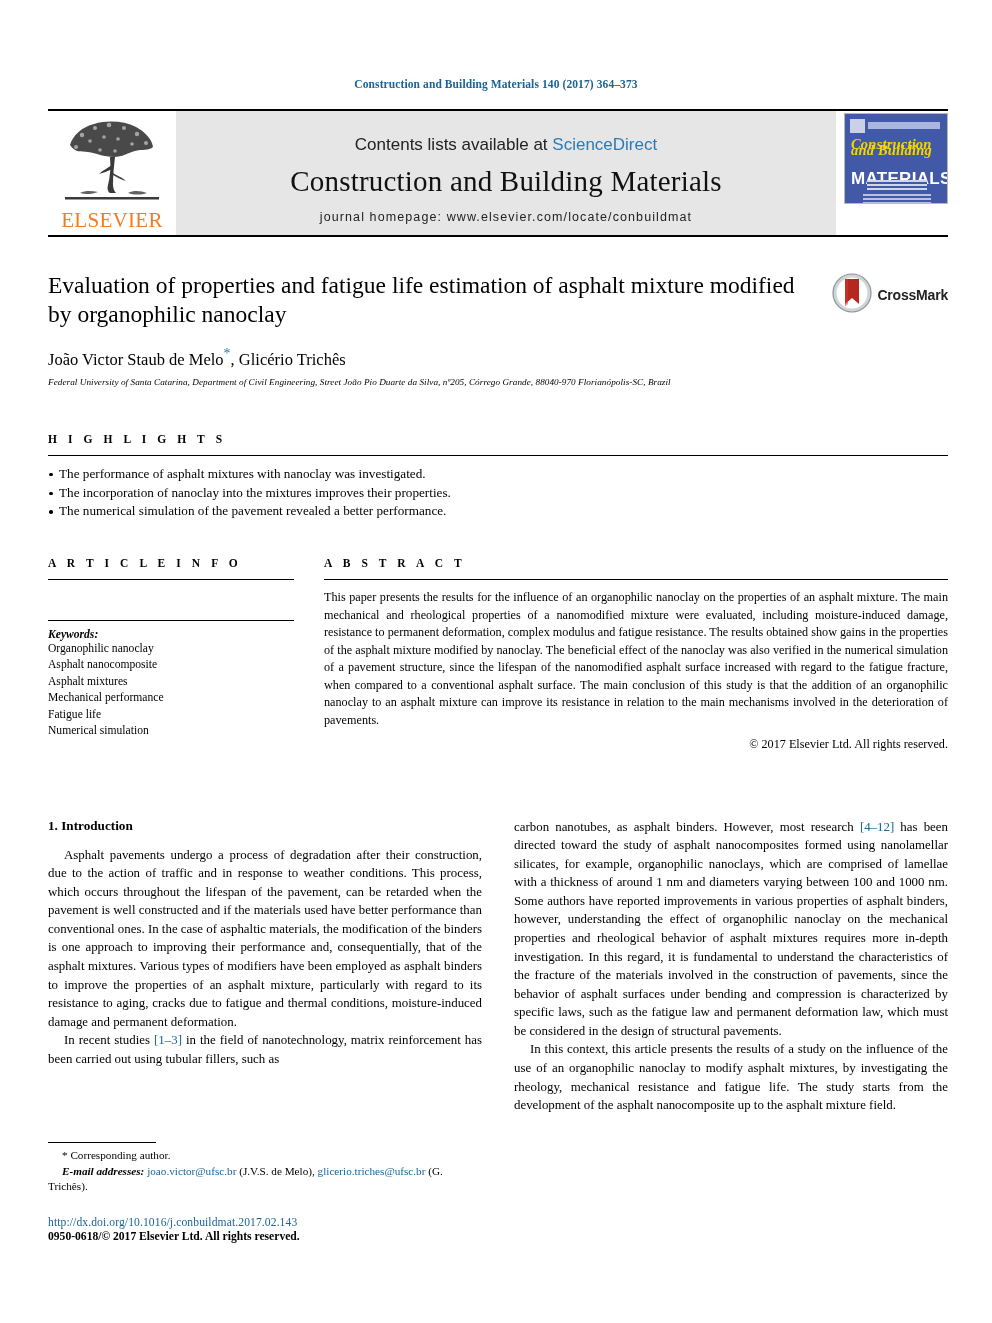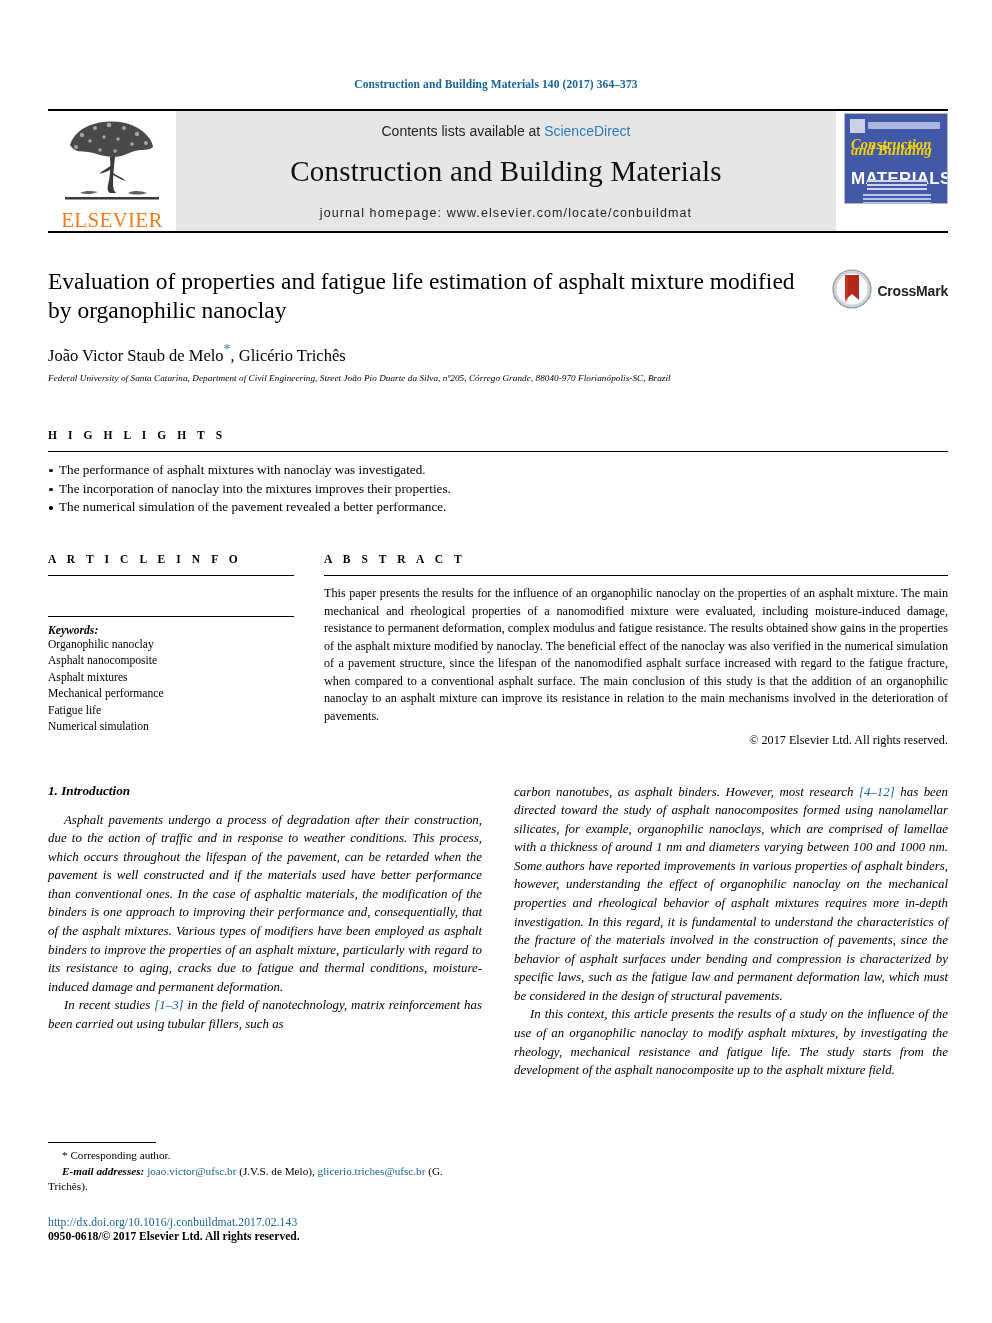--- a/index.html
+++ b/index.html
@@ -59,22 +59,23 @@
     background: #e6e6e6;
     text-align: center;
     padding: 12px 6px 11px 6px;
     display: flex;
     flex-direction: column;
     justify-content: space-between;
     min-height: 118px;
   }
   .contents-line {
     font-family: "Liberation Sans", sans-serif;
-    font-size: 14px;
+    font-size: 17px;
     color: #222;
+    margin-top: 12px;
   }
   .contents-line .sd { color: #2a7ab9; }
   .journal-name {
     font-family: "Liberation Serif", serif;
     font-size: 29px;
     color: #111;
     letter-spacing: .2px;
     margin: 10px 0 12px 0;
   }
   .homepage-line {
@@ -226,24 +227,23 @@
   }
   .abs-copy {
     font-family: "Liberation Serif", serif;
     font-size: 12.2px;
     text-align: right;
     margin-top: 7px;
   }
 
   
   .body-cols {
-    margin: 35px 44px 0 48px;
+    margin: 66px 44px 0 48px;
     display: flex;
     gap: 32px;
-    font-style: italic;
   }
   .bcol { flex: 1 1 0; min-width: 0; }
   .body-h2 {
     font-family: "Liberation Serif", serif;
     font-weight: bold;
     font-size: 13.2px;
     margin: 0 0 12px 0;
   }
   .body-p {
     font-family: "Liberation Serif", serif;

